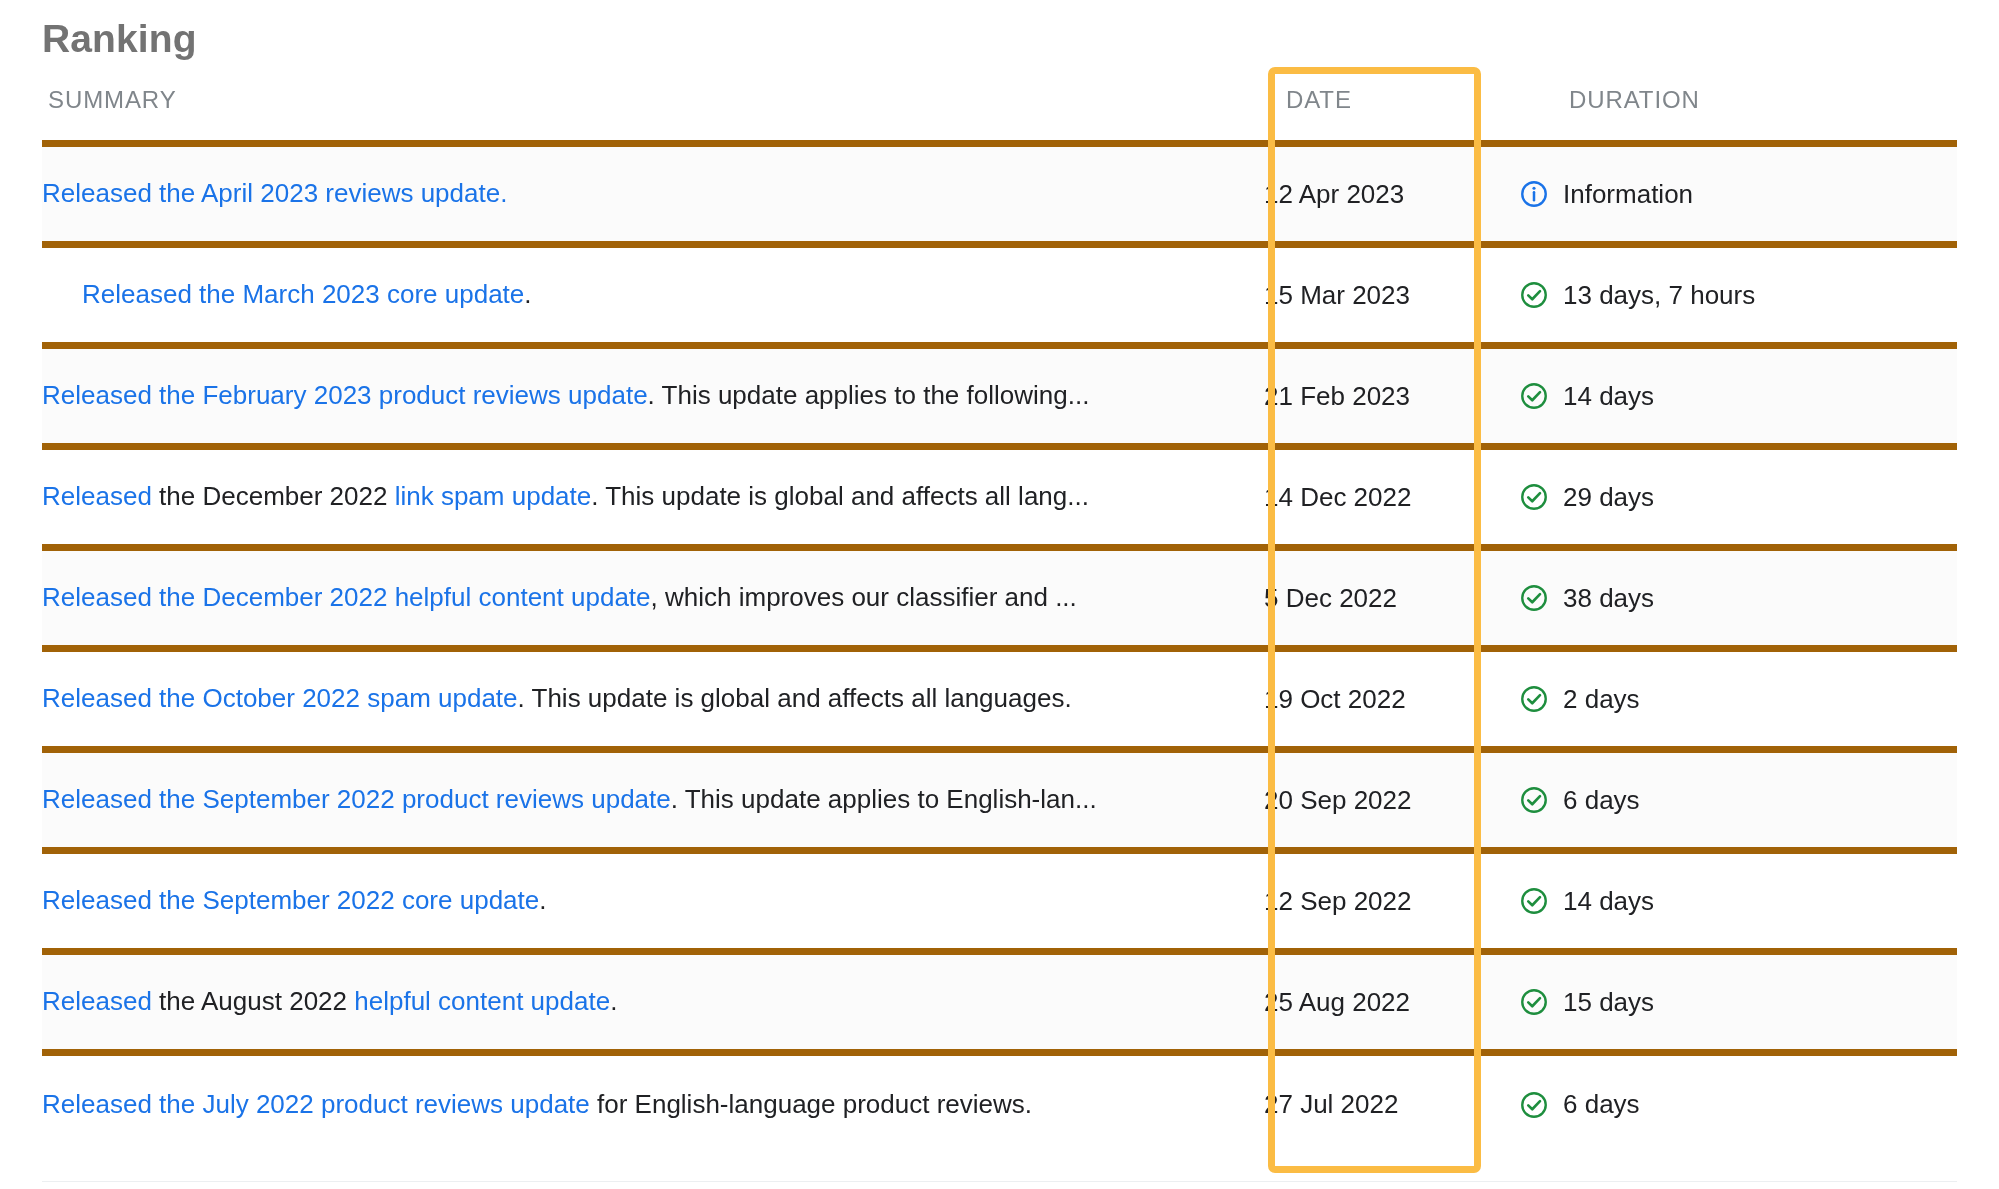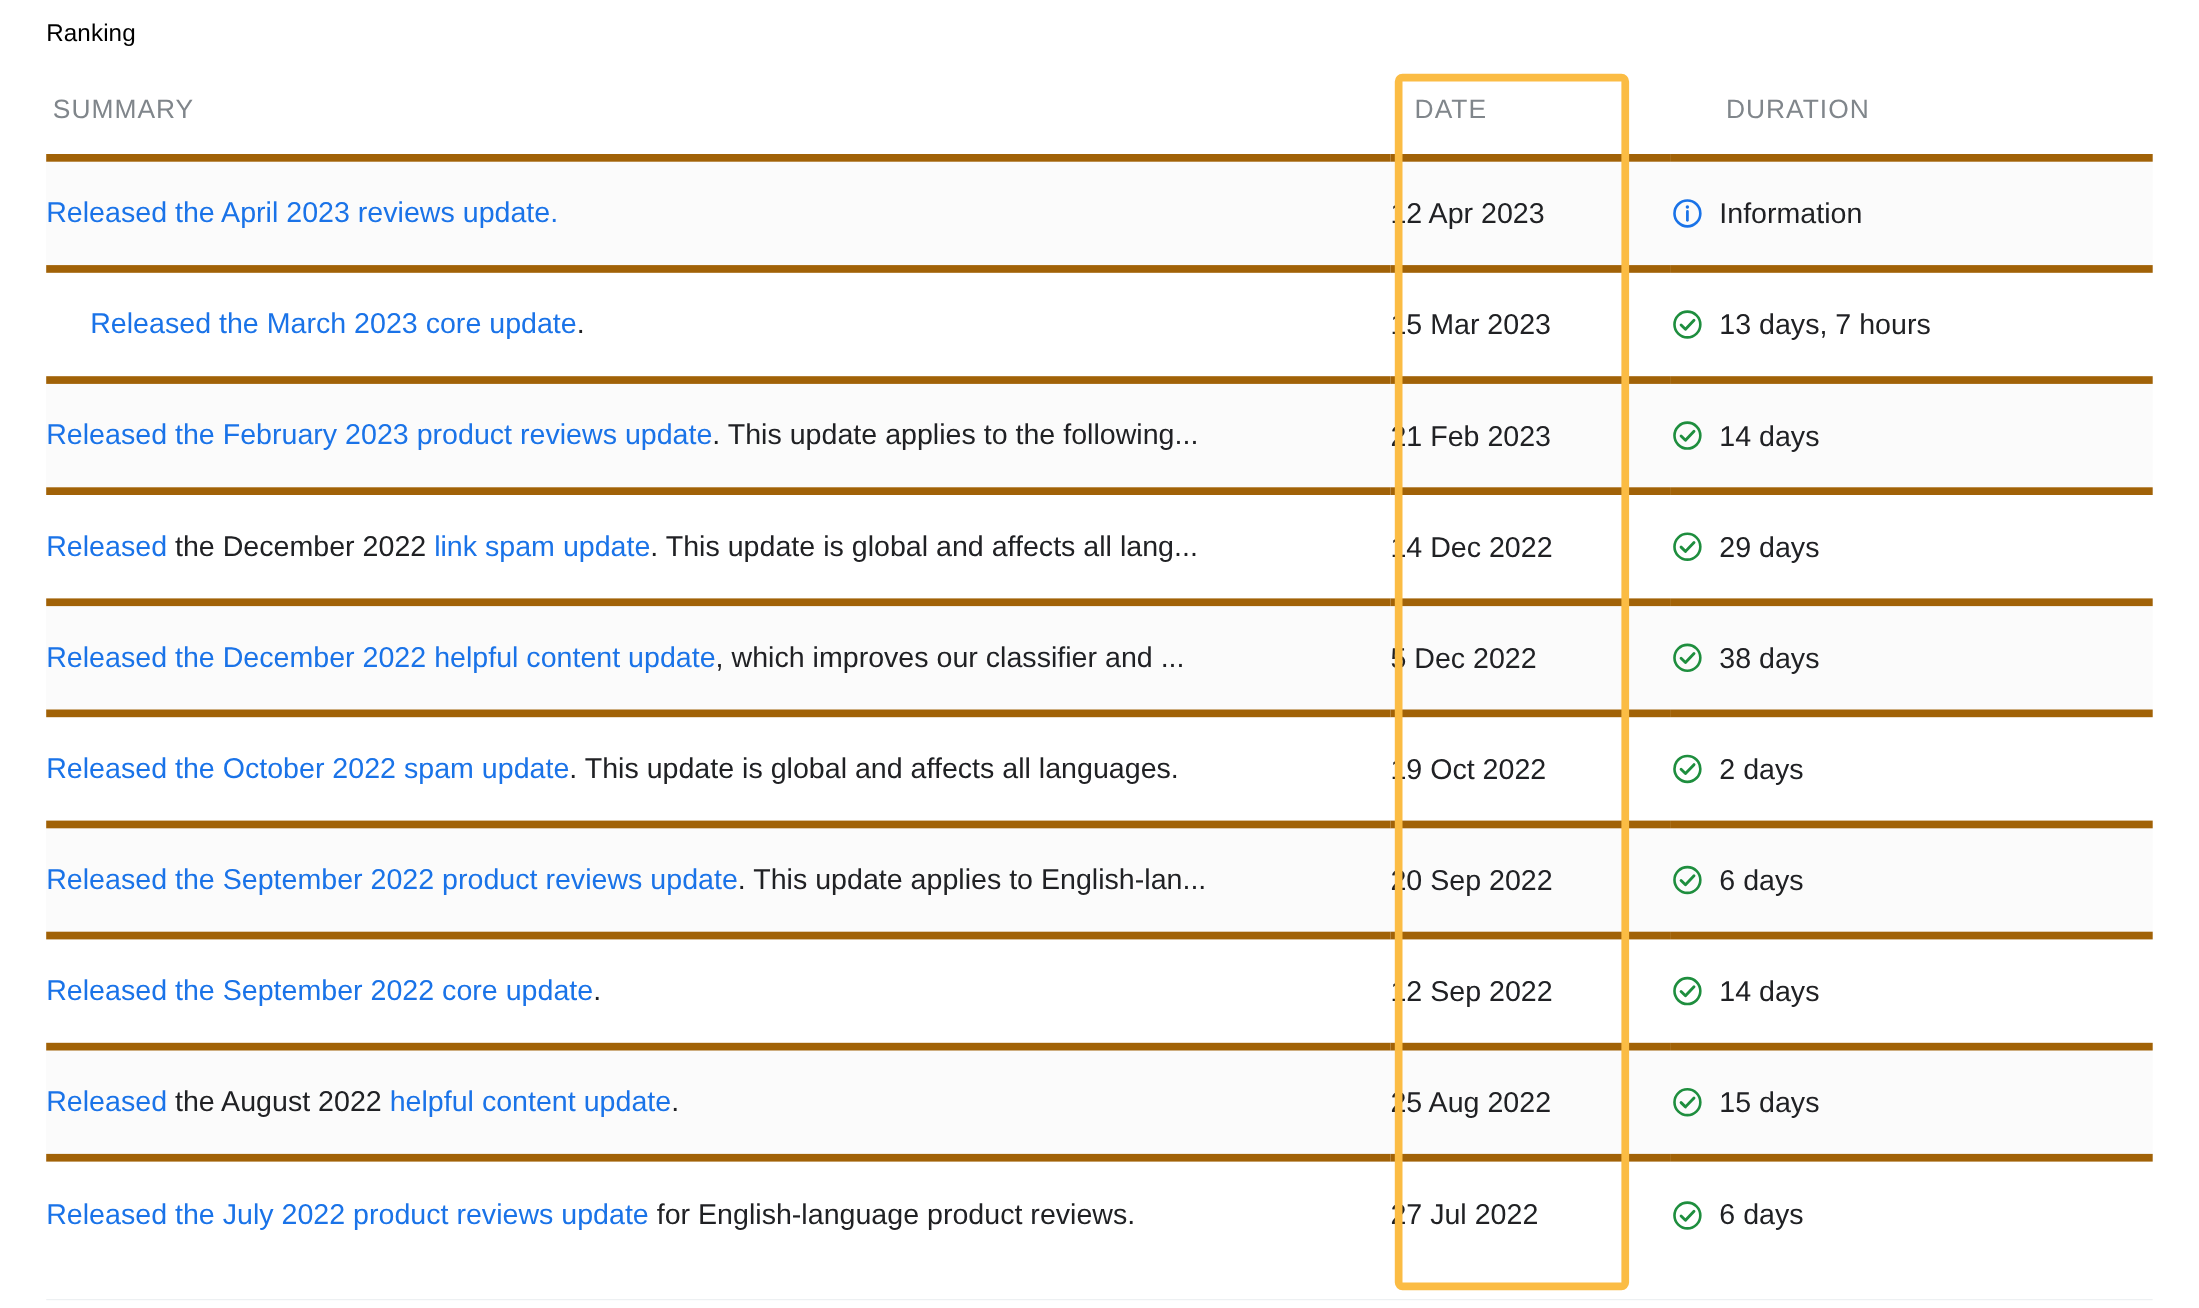--- a/index.html
+++ b/index.html
@@ -17,23 +17,23 @@
     height: 1189px;
     background: #ffffff;
     overflow: hidden;
   }
 
   
   .section-title {
     position: absolute;
     left: 42px;
     top: 17px;
-    font-size: 22px;
-    font-weight: 400;
-    color: #000000;
+    font-size: 39px;
+    font-weight: 700;
+    color: #737373;
     letter-spacing: 0.1px;
   }
 
   
   .tbl {
     position: absolute;
     left: 42px;
     top: 78px;
     width: 1915px;
     border-collapse: collapse;

